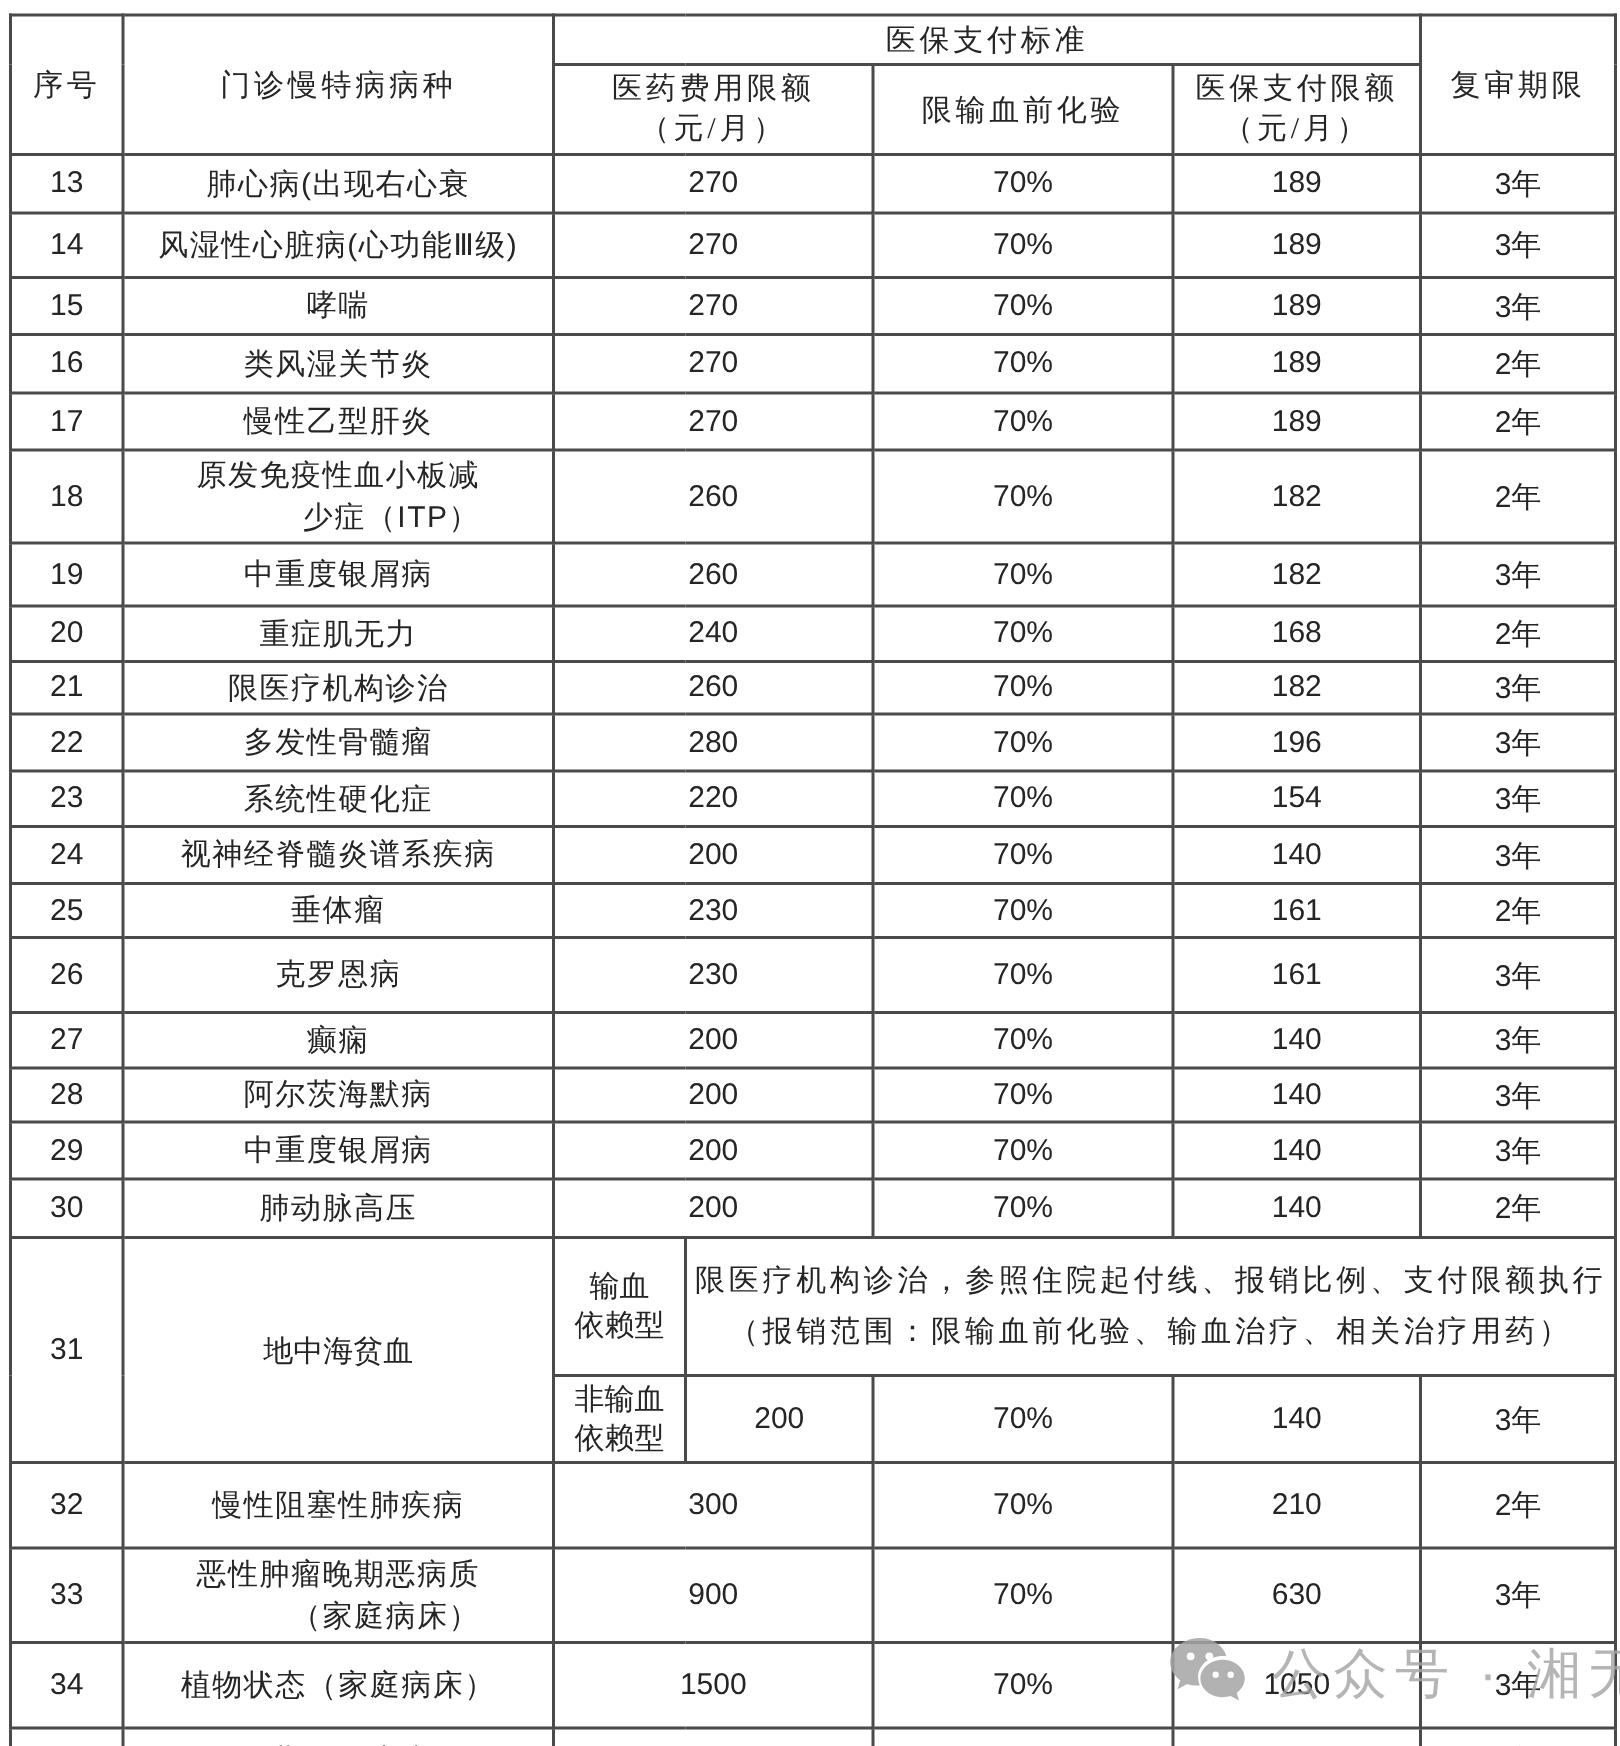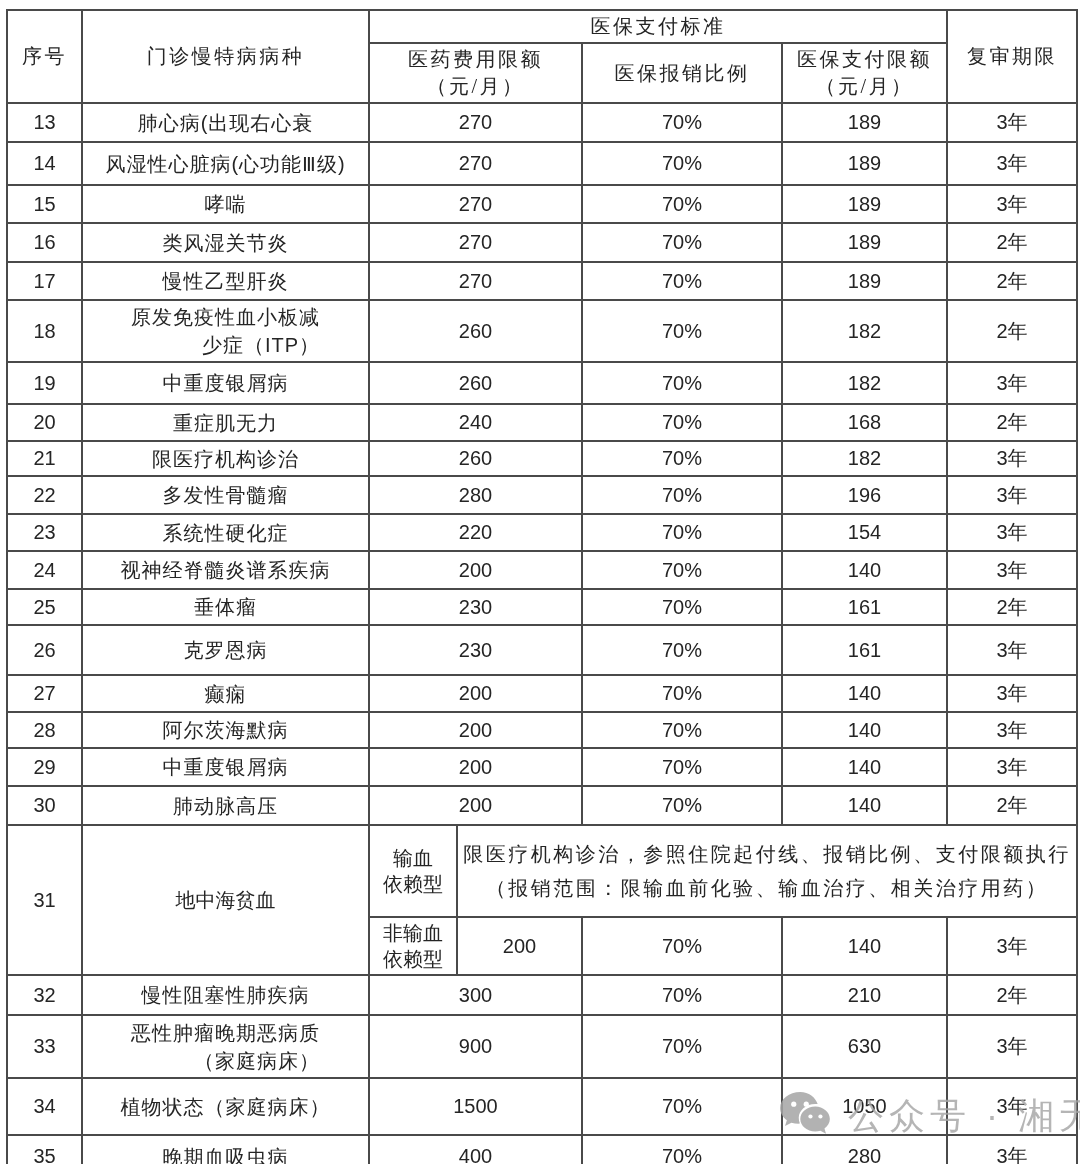--- a/index.html
+++ b/index.html
@@ -74,21 +74,21 @@
       <th rowspan="2">序号</th>
       <th rowspan="2">门诊慢特病病种</th>
       <th colspan="4">医保支付标准</th>
       <th rowspan="2">复审期限</th>
     </tr>
     <tr class="h2">
       <th colspan="2" class="two-line">
           <div>医药费用限额</div>
           <div>（元/月）</div>
         </th>
-      <th>医保报销比例</th>
+      <th>限输血前化验</th>
       <th class="two-line">
           <div>医保支付限额</div>
           <div>（元/月）</div>
         </th>
     </tr>
   </thead>
   <tbody id="table-body">
       <tr style="height:39px">
     <td class="num">13</td>
     <td><span class="lb">肺心病(出现右心衰</span></td>
@@ -243,21 +243,21 @@
 （报销范围：限输血前化验、输血治疗、相关治疗用药）</td>
 </tr>
 <tr style="height:57px">
   <td class="pre">非输血
 依赖型</td>
   <td class="num">200</td>
   <td class="num">70%</td>
   <td class="num">140</td>
   <td>3年</td>
 </tr>
-      <tr style="height:40px">
+      <tr style="height:57px">
     <td class="num">32</td>
     <td><span class="lb">慢性阻塞性肺疾病</span></td>
     <td colspan="2" class="num">300</td>
     <td class="num">70%</td>
     <td class="num">210</td>
     <td>2年</td>
   </tr>
       <tr style="height:63px">
     <td class="num">33</td>
     <td><span class="lb">恶性肿瘤晚期恶病质

